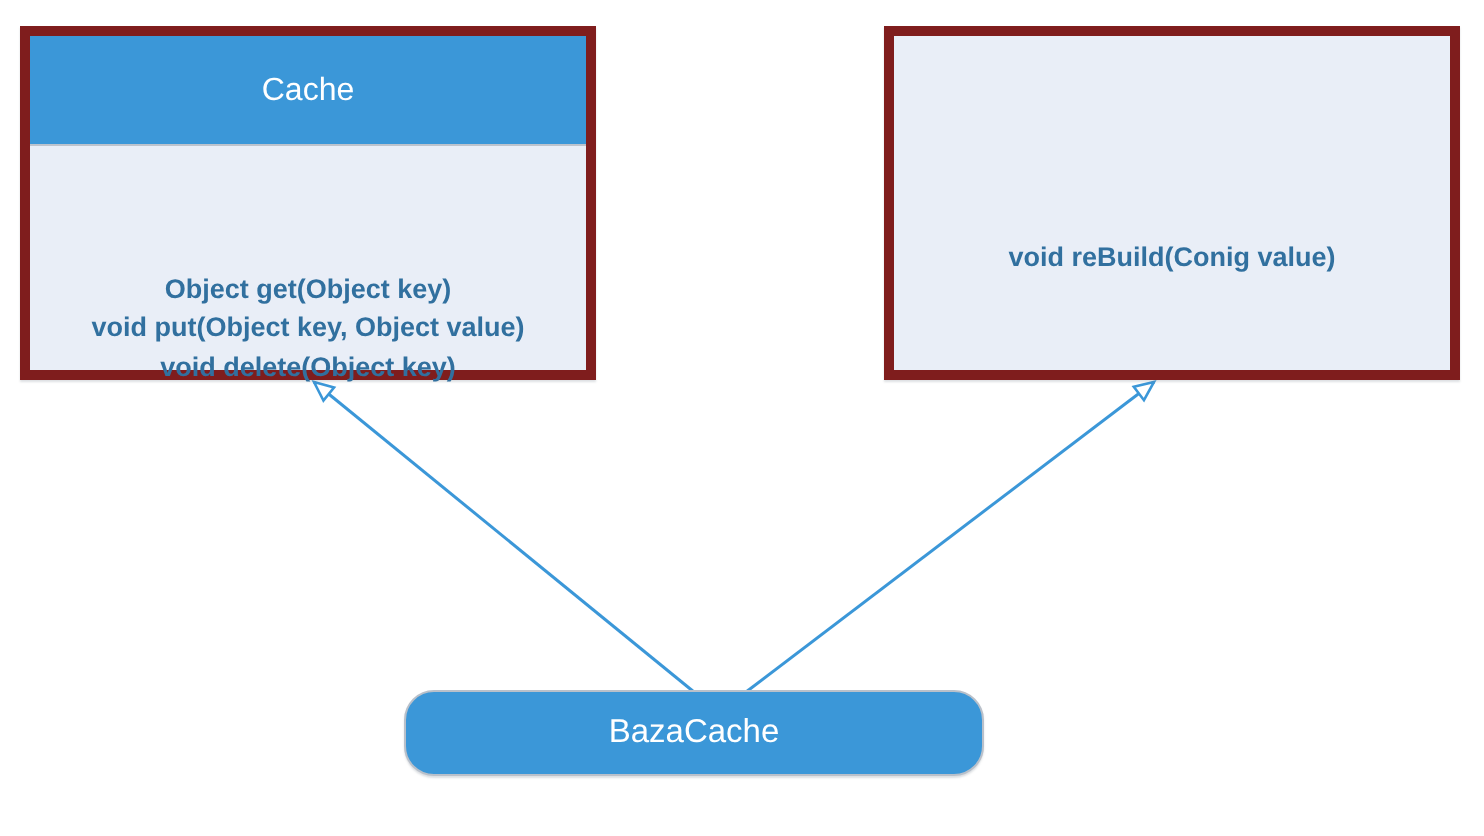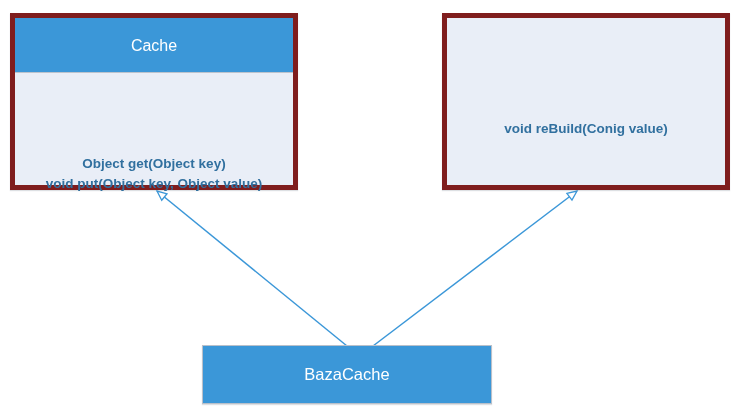--- a/index.html
+++ b/index.html
@@ -71,21 +71,21 @@
   }
   .simple-title {
     color: #ffffff;
     font-size: 16.5px;
     font-weight: 400;
     text-align: center;
     white-space: nowrap;
   }
   #cache-box        { left: 10px;  top: 13px;  width: 288px; height: 177px; }
   #manageable-box   { left: 442px; top: 13px;  width: 288px; height: 177px; }
-  #bazacache-box    { left: 202px; top: 345px; width: 290px; height: 59px; }
+  #bazacache-box    { left: 202px; top: 345px; width: 290px; height: 43px; border-radius: 15px; }
 </style>
 </head>
 <body>
 
 <div class="canvas">
 
   <svg class="edges" width="742" height="418" viewBox="0 0 742 418" xmlns="http://www.w3.org/2000/svg">
     <defs>
       <marker id="openArrow" markerWidth="14" markerHeight="14" refX="11" refY="6" orient="auto" markerUnits="userSpaceOnUse">
         <path d="M1.5,1.8 L11,6 L1.5,10.2 Z" fill="#ffffff" stroke="#3b97d8" stroke-width="1.3"></path>
@@ -93,20 +93,21 @@
     </defs>
     <line x1="347" y1="346" x2="157" y2="191" stroke="#3b97d8" stroke-width="1.5" marker-end="url(#openArrow)"></line>
     <line x1="373" y1="346" x2="577" y2="191" stroke="#3b97d8" stroke-width="1.5" marker-end="url(#openArrow)"></line>
   </svg>
 
   <div class="class-box" id="cache-box">
     <div class="class-header">Cache</div>
     <div class="class-body">
       <div class="method">Object get(Object key)</div>
       <div class="method">void put(Object key, Object value)</div>
+      <div class="method">void delete(Object key)</div>
     </div>
   </div>
 
   <div class="class-box" id="manageable-box">
     <div class="class-body">
       <div class="method">void reBuild(Conig value)</div>
     </div>
   </div>
 
   <div class="simple-box" id="bazacache-box">

